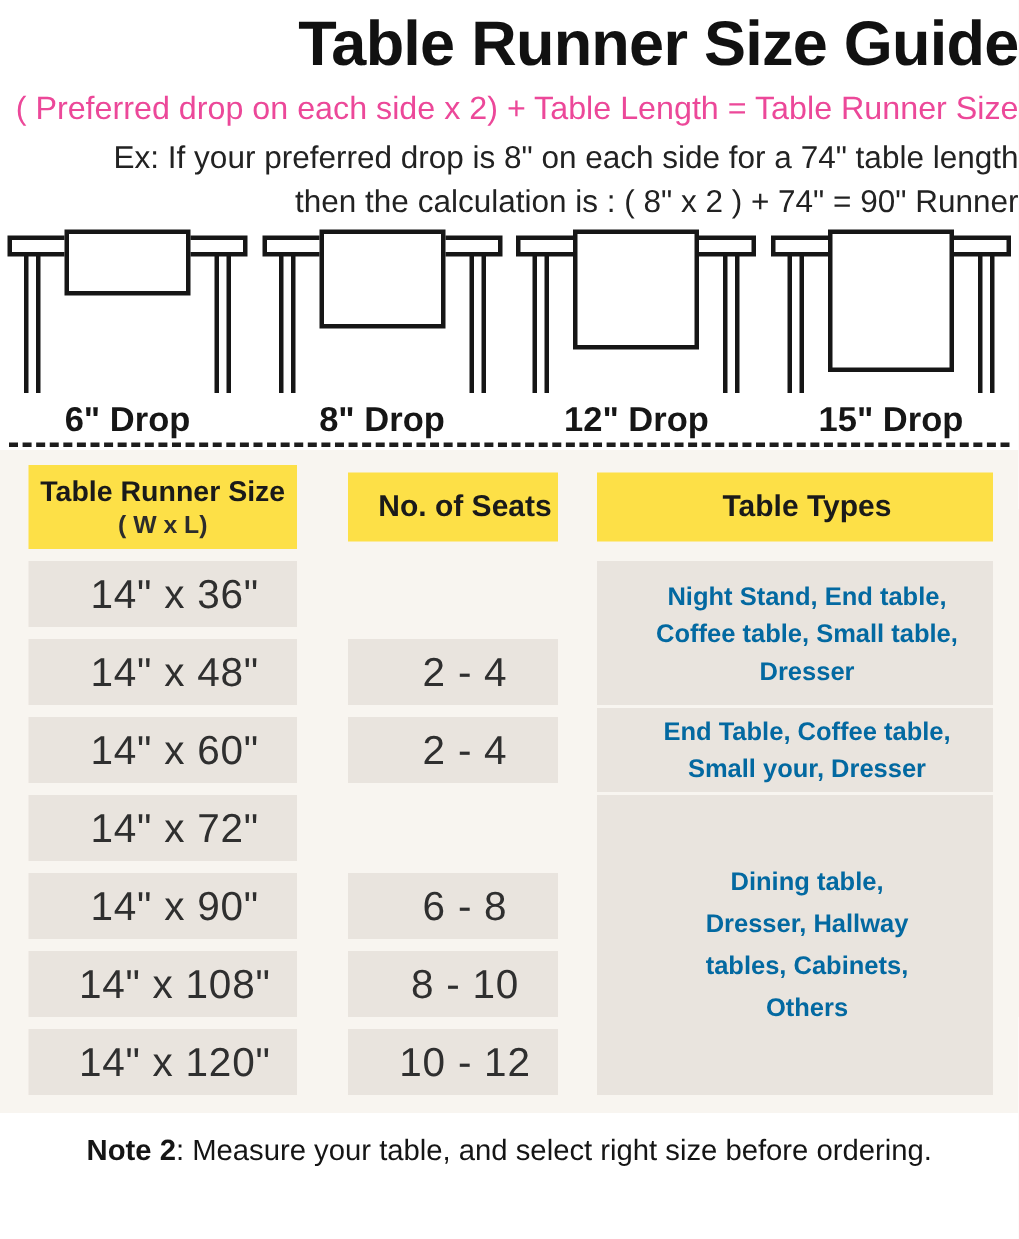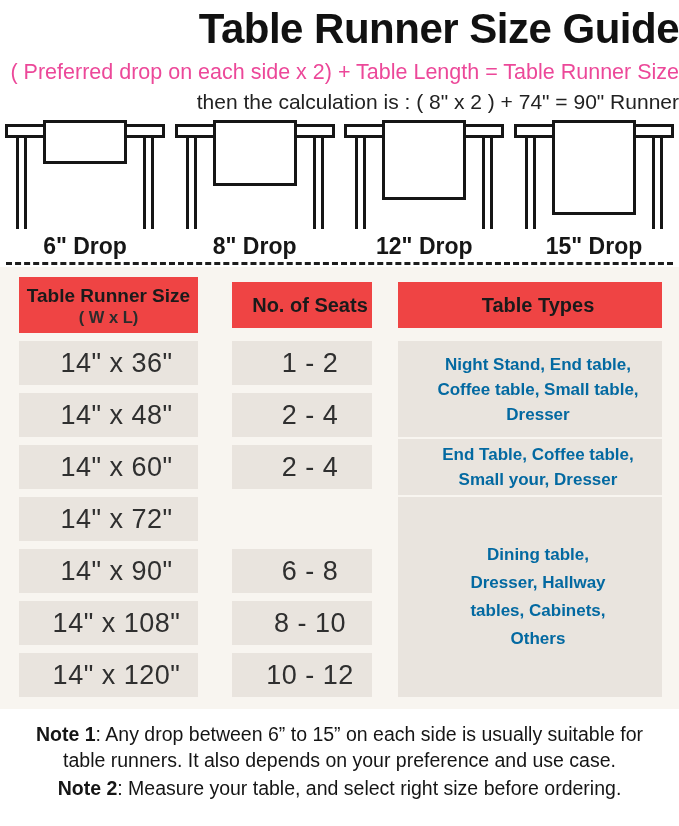--- a/index.html
+++ b/index.html
@@ -61,21 +61,21 @@
     grid-template-rows: 56px repeat(7, 44px);
     row-gap: 8px;
   }
   .c1 { grid-column: 1; } .c2 { grid-column: 3; } .c3 { grid-column: 5; }
   .r1 { grid-row: 1; } .r2 { grid-row: 2; } .r3 { grid-row: 3; } .r4 { grid-row: 4; }
   .r5 { grid-row: 5; } .r6 { grid-row: 6; } .r7 { grid-row: 7; } .r8 { grid-row: 8; }
   .cell {
     display: flex; flex-direction: column;
     align-items: center; justify-content: center; text-align: center; padding-left: 16px;
   }
-  .hdr { background: #ef4444; color: #1a1a1a; }
+  .hdr { background: #fde047; color: #1a1a1a; }
   .hdr-col1 { padding: 4px 2px; }
   .hdr-main { font-size: 19px; font-weight: 700; line-height: 23px; }
   .hdr-sub { font-size: 16.5px; font-weight: 700; line-height: 20px; color: #2c2c2c; }
   .hdr-simple { font-size: 20px; font-weight: 700; height: 46px; align-self: center; width: 100%; }
   .body-cell { background: #e9e4de; }
   .num { font-size: 27px; font-weight: 400; color: #2f2f2f; letter-spacing: 0.5px; }
   .tt-cell {
     background: #e9e4de; font-size: 17px; font-weight: 700;
     line-height: 25px; color: #0369a1;
   }
@@ -92,20 +92,21 @@
   .note b { font-weight: 700; }
 </style>
 </head>
 <body>
 
 <div class="page">
 
   <header class="header">
     <h1 class="title">Table Runner Size Guide</h1>
     <p class="formula">( Preferred drop on each side x 2) + Table Length = Table Runner Size</p>
+    <p class="ex-line1">Ex: If your preferred drop is 8" on each side for a 74" table length</p>
     <p class="ex-line2">then the calculation is : ( 8" x 2 ) + 74" = 90" Runner</p>
   </header>
 
   <div class="illus-row">
     <div class="illus">
       <div class="drawing">
         <div class="tabletop"></div>
         <div class="leg leg-l"></div>
         <div class="leg leg-r"></div>
         <div class="runner"></div>
@@ -147,21 +148,20 @@
     <div class="grid">
 
       <div class="cell hdr hdr-col1 c1 r1">
         <div class="hdr-main">Table Runner Size</div>
         <div class="hdr-sub">( W x L)</div>
       </div>
       <div class="cell hdr hdr-simple c2 r1">No. of Seats</div>
       <div class="cell hdr hdr-simple c3 r1">Table Types</div>
 
       <div class="cell body-cell num c1 r2">14" x 36"</div>
-      <div class="cell body-cell num c2 r2">1 - 2</div>
 
       <div class="cell body-cell num c1 r3">14" x 48"</div>
       <div class="cell body-cell num c2 r3">2 - 4</div>
 
       <div class="cell body-cell num c1 r4">14" x 60"</div>
       <div class="cell body-cell num c2 r4">2 - 4</div>
 
       <div class="cell body-cell num c1 r5">14" x 72"</div>
 
       <div class="cell body-cell num c1 r6">14" x 90"</div>
@@ -180,17 +180,16 @@
         <div class="tt-inner">End Table, Coffee table, Small your, Dresser</div>
       </div>
       <div class="cell tt-cell c3 tt-span4">
         <div class="tt-inner-narrow">Dining table, Dresser, Hallway tables, Cabinets, Others</div>
       </div>
 
     </div>
   </section>
 
   <footer class="notes">
-    <p class="note"><b>Note 1</b><span>: Any drop between 6” to 15” on each side is usually suitable for table runners. It also depends on your preference and use case.</span></p>
     <p class="note"><b>Note 2</b><span>: Measure your table, and select right size before ordering.</span></p>
   </footer>
 
 </div>
 
 </body></html>

